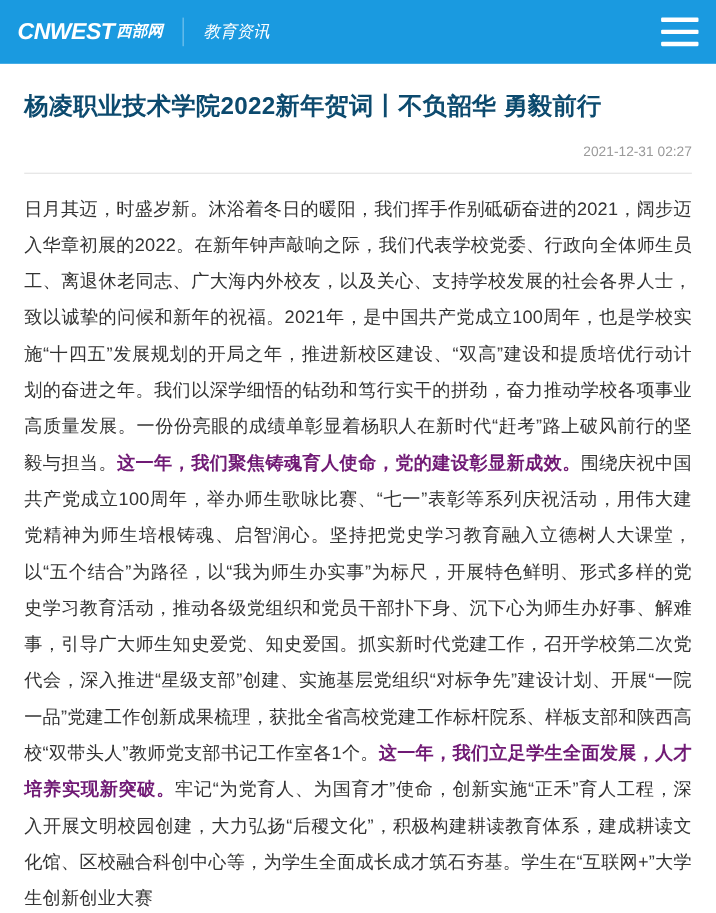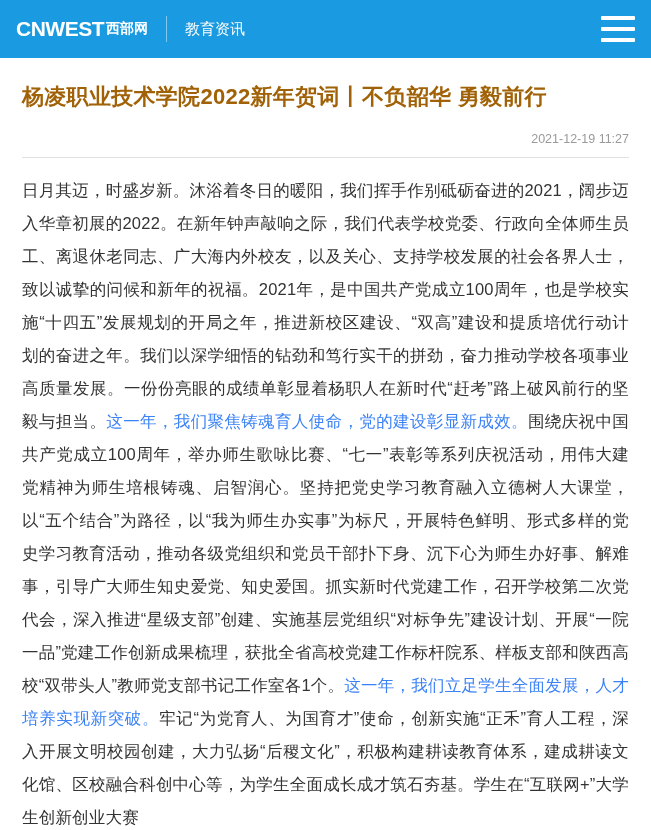--- a/index.html
+++ b/index.html
@@ -16,20 +16,21 @@
   }
 
   
   .topbar {
     height: 58px;
     background: #1a9ae0;
     display: flex;
     align-items: center;
     padding: 0 16px;
     position: relative;
+    font-style: italic;
   }
   .logo {
     display: flex;
     align-items: center;
     height: 30px;
     white-space: nowrap;
   }
   .logo-en {
     color: #ffffff;
     font-weight: bold;
@@ -74,21 +75,21 @@
     border-radius: 1px;
   }
 
   
   .article {
     padding: 0 22px;
   }
   .title {
     font-size: 22px;
     font-weight: bold;
-    color: #a16207;
+    color: #0c4a6e;
     line-height: 1.5;
     margin: 22px 0 0 0;
     letter-spacing: 0.3px;
   }
   .meta-row {
     text-align: right;
     margin-top: 16px;
     padding-bottom: 10px;
   }
   .timestamp {
@@ -102,22 +103,22 @@
   }
   .body-text {
     font-size: 16.5px;
     line-height: 2.0;
     color: #333333;
     text-align: justify;
     margin-top: 16px;
     letter-spacing: 0.2px;
   }
   .body-text b {
-    font-weight: normal;
-    color: #3b82f6;
+    font-weight: bold;
+    color: #701a75;
   }
 </style>
 </head>
 <body>
 
 <div class="topbar">
   <div class="logo">
     <span class="logo-en">CNWEST</span>
     <span class="logo-cn">西部网</span>
   </div>
@@ -126,19 +127,19 @@
   <div class="hamburger">
     <span></span>
     <span></span>
     <span></span>
   </div>
 </div>
 
 <div class="article">
   <h1 class="title">杨凌职业技术学院2022新年贺词丨不负韶华 勇毅前行</h1>
   <div class="meta-row">
-    <span class="timestamp">2021-12-19 11:27</span>
+    <span class="timestamp">2021-12-31 02:27</span>
   </div>
   <div class="rule"></div>
   <div class="body-text" id="article-body">
       <p style="margin: 0px;"><span>日月其迈，时盛岁新。沐浴着冬日的暖阳，我们挥手作别砥砺奋进的2021，阔步迈入华章初展的2022。在新年钟声敲响之际，我们代表学校党委、行政向全体师生员工、离退休老同志、广大海内外校友，以及关心、支持学校发展的社会各界人士，致以诚挚的问候和新年的祝福。2021年，是中国共产党成立100周年，也是学校实施“十四五”发展规划的开局之年，推进新校区建设、“双高”建设和提质培优行动计划的奋进之年。我们以深学细悟的钻劲和笃行实干的拼劲，奋力推动学校各项事业高质量发展。一份份亮眼的成绩单彰显着杨职人在新时代“赶考”路上破风前行的坚毅与担当。</span><b>这一年，我们聚焦铸魂育人使命，党的建设彰显新成效。</b><span>围绕庆祝中国共产党成立100周年，举办师生歌咏比赛、“七一”表彰等系列庆祝活动，用伟大建党精神为师生培根铸魂、启智润心。坚持把党史学习教育融入立德树人大课堂，以“五个结合”为路径，以“我为师生办实事”为标尺，开展特色鲜明、形式多样的党史学习教育活动，推动各级党组织和党员干部扑下身、沉下心为师生办好事、解难事，引导广大师生知史爱党、知史爱国。抓实新时代党建工作，召开学校第二次党代会，深入推进“星级支部”创建、实施基层党组织“对标争先”建设计划、开展“一院一品”党建工作创新成果梳理，获批全省高校党建工作标杆院系、样板支部和陕西高校“双带头人”教师党支部书记工作室各1个。</span><b>这一年，我们立足学生全面发展，人才培养实现新突破。</b><span>牢记“为党育人、为国育才”使命，创新实施“正禾”育人工程，深入开展文明校园创建，大力弘扬“后稷文化”，积极构建耕读教育体系，建成耕读文化馆、区校融合科创中心等，为学生全面成长成才筑石夯基。学生在“互联网+”大学生创新创业大赛</span></p>
     </div>
 </div>
 
 </body></html>

